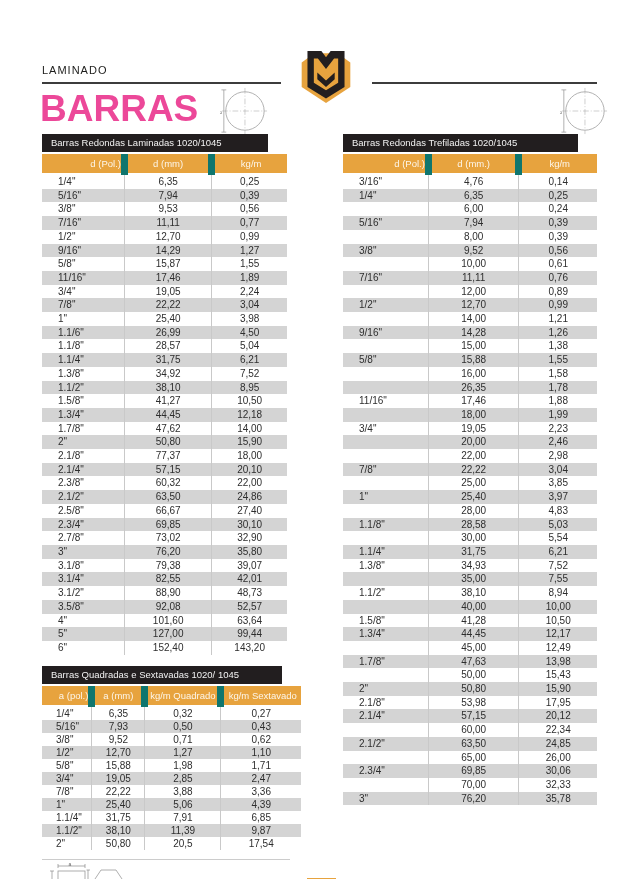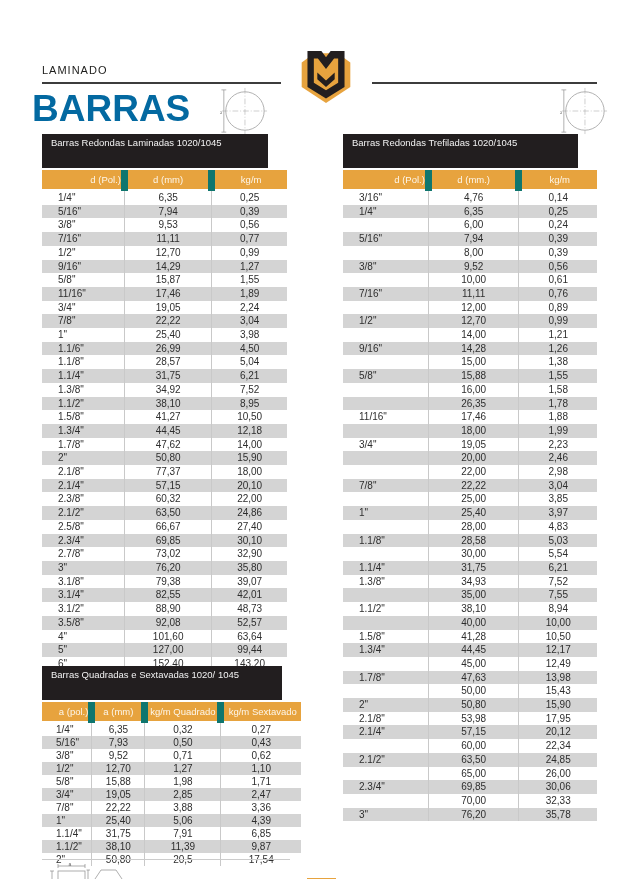--- a/index.html
+++ b/index.html
@@ -5,35 +5,35 @@
   html,body { margin:0; padding:0; background:#ffffff; }
   .page {
     position:relative; width:640px; height:879px; background:#ffffff;
     font-family:"Liberation Sans", sans-serif; overflow:hidden; color:#2d2d2d;margin-top:38px;
   }
 
   
   .category { position:absolute; left:42px; top:26px; font-size:11px; letter-spacing:1px; color:#1d1d1b; }
   .rule-left  { position:absolute; left:42px;  top:44px; width:239px; height:2px; background:#3c3c3c; }
   .rule-right { position:absolute; left:372px; top:44px; width:225px; height:2px; background:#3c3c3c; }
-  .page-title { position:absolute; left:32px; top:50px; font-size:37px; font-weight:bold; color:#0369a1; letter-spacing:0; }
+  .page-title { position:absolute; left:40px; top:50px; font-size:37px; font-weight:bold; color:#ec4899; letter-spacing:0; }
 
   .logo { position:absolute; left:297px; top:13px; }
   .circle-diag { position:absolute; }
   .circle-diag.left  { left:220px; top:49px; }
   .circle-diag.right { left:560px; top:49px; }
 
   
   .tbl { position:absolute; }
   .tbl-laminadas  { left:42px;  top:96px;  width:245px; }
   .tbl-trefiladas { left:343px; top:96px;  width:254px; }
   .tbl-quadradas  { left:42px;  top:628px; width:259px; }
 
   .tbl-title {
-    height:34px; line-height:18px; background:#221E1F; color:#F2F2F2;
+    height:18px; line-height:18px; background:#221E1F; color:#F2F2F2;
     font-size:9.5px; padding-left:9px; margin-bottom:2px;
     width:calc(100% - 19px); box-sizing:border-box; white-space:nowrap;
   }
   table { border-collapse:collapse; width:100%; table-layout:fixed; }
   thead th {
     background:#E7A33E; color:#FDF6EA; font-weight:normal; font-size:9.5px;
     height:19px; text-align:center; padding:0; border-bottom:2px solid #ffffff;
   }
   thead th + th { border-left:7px solid #0f766e; }
   tbody td {

